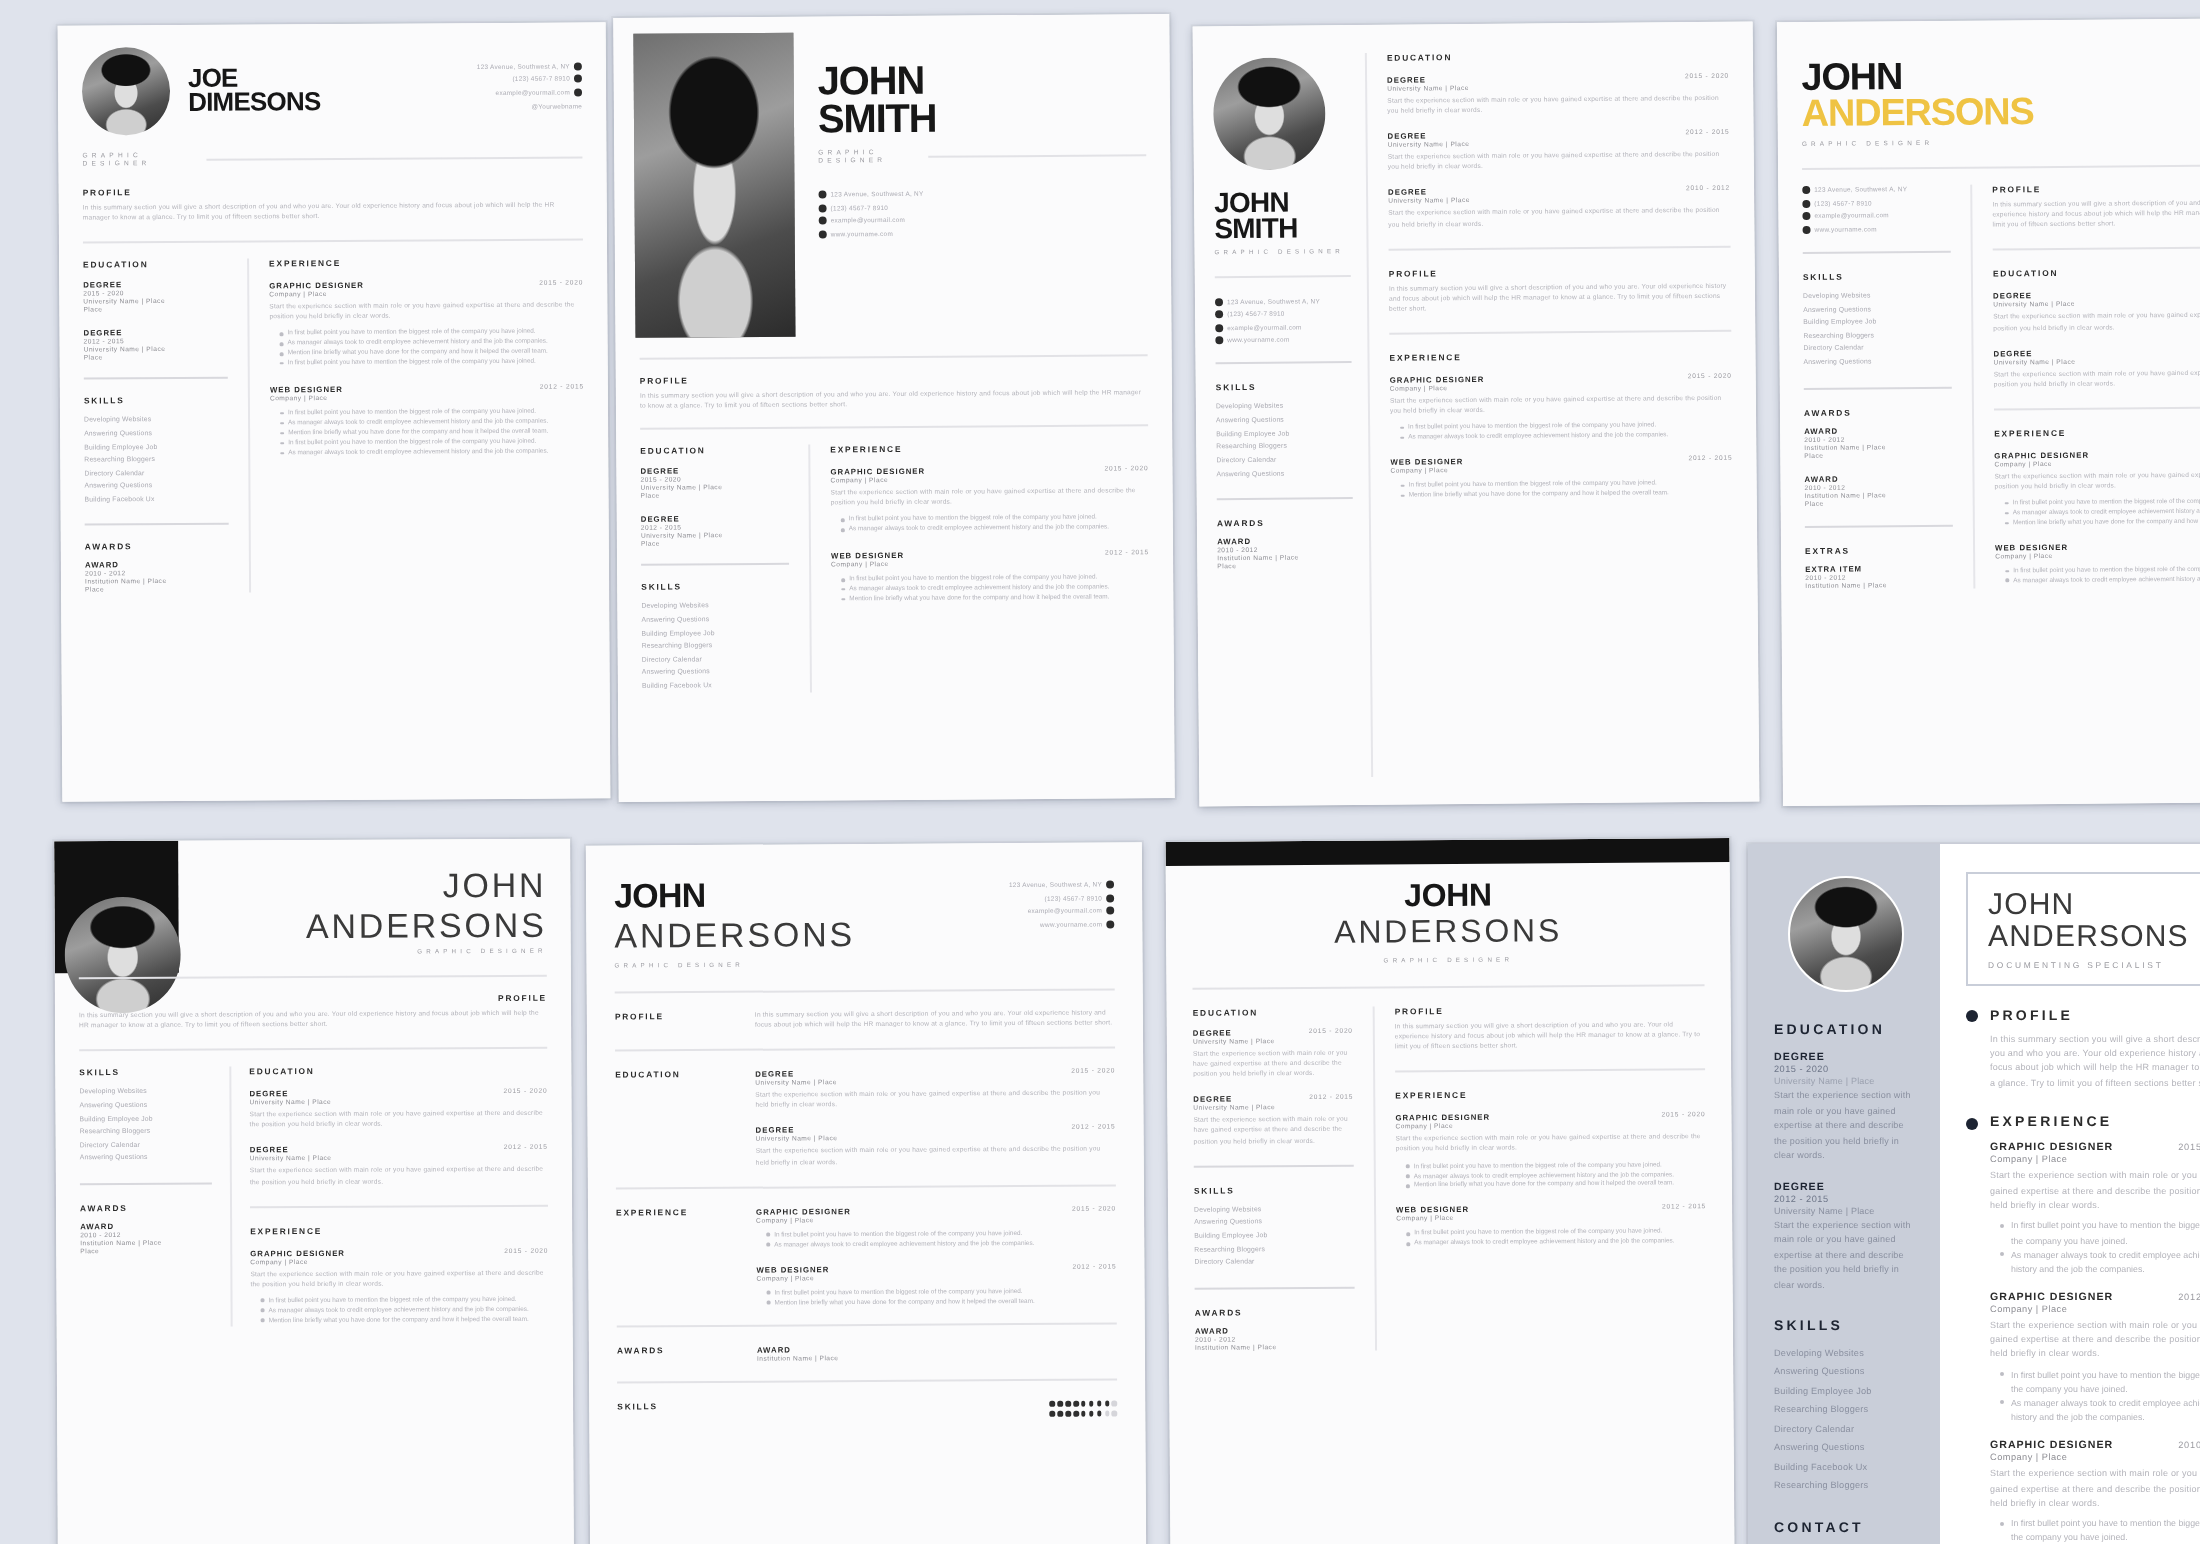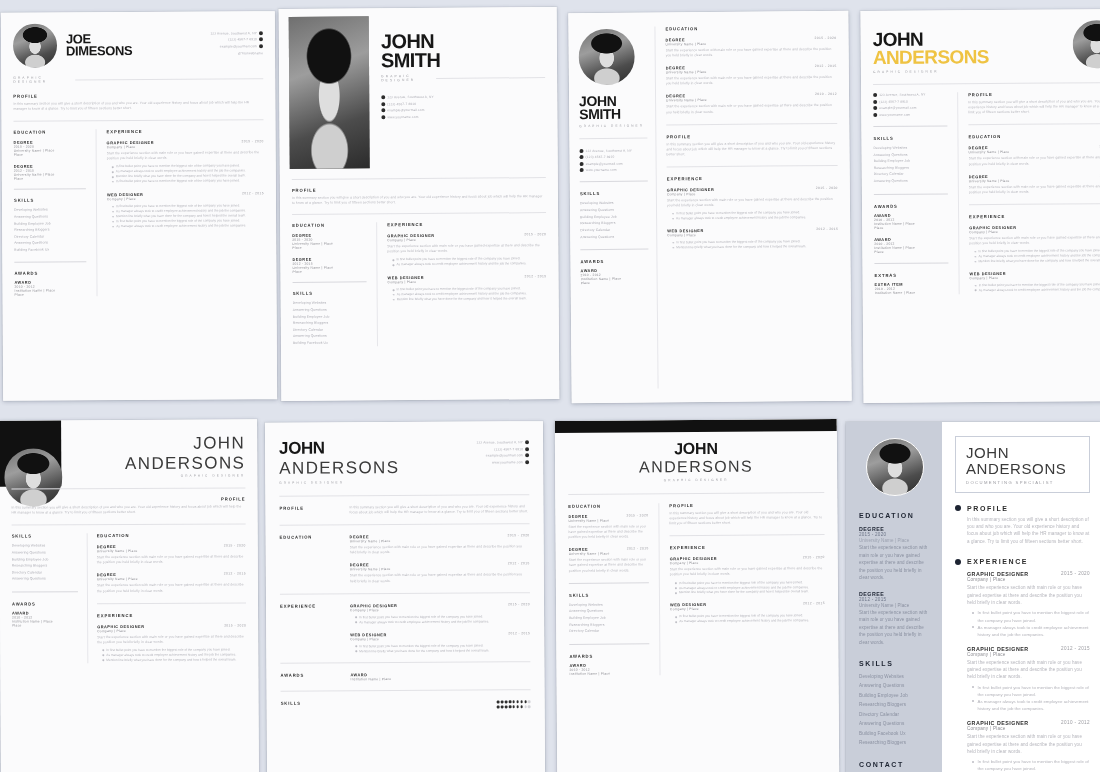--- a/index.html
+++ b/index.html
@@ -5,21 +5,21 @@
 <style>
   * { box-sizing: border-box; }
   html, body { margin:0; padding:0; }
   body {
     width:1100px; height:772px;
     background:#dfe3ec;
     font-family:"Liberation Sans", sans-serif;
     overflow:hidden;
     position:relative;
   }
-  .gallery { position:absolute; inset:0; }
+  .gallery { position:absolute; inset:0;margin-left:28px; }
 
   
   .card {
     position:absolute;
     background:#ffffff;
     box-shadow:0 1px 4px rgba(40,50,80,.28), 0 0 0 1px rgba(0,0,0,.04);
     overflow:hidden;
   }
   .sheet { position:absolute; inset:0; background:#fbfbfc; }
 

